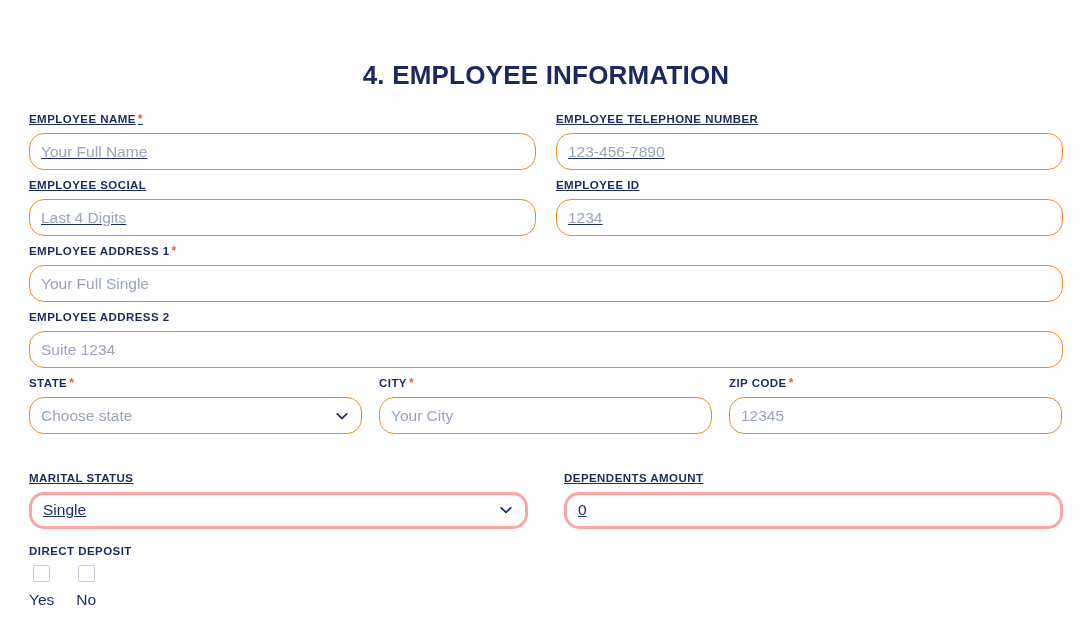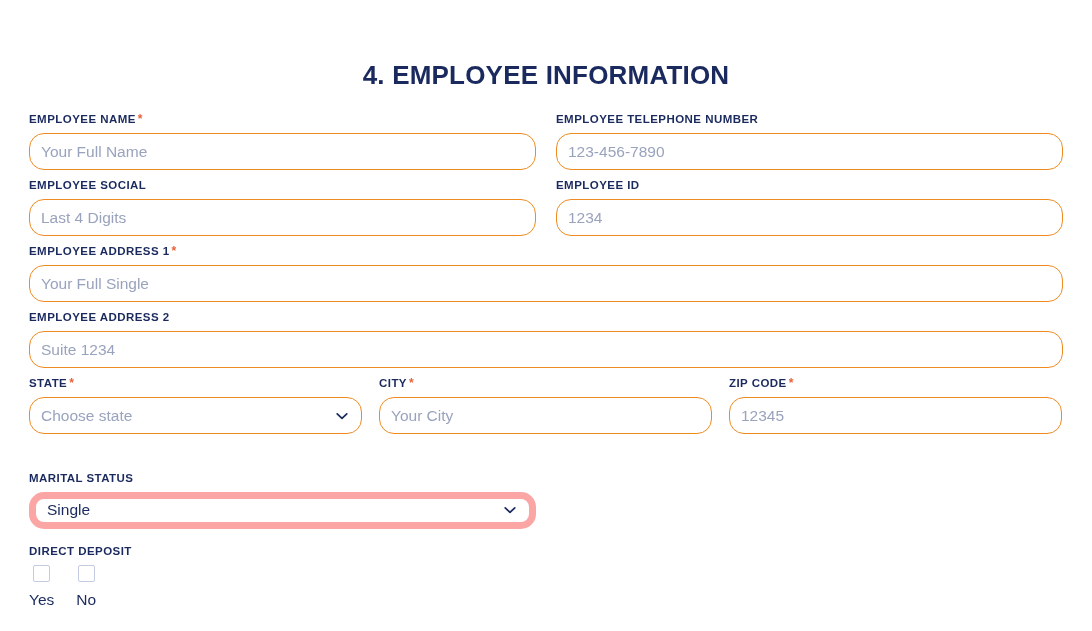--- a/index.html
+++ b/index.html
@@ -44,21 +44,21 @@
   .row {
     display: flex;
     width: 1034px;
     gap: 20px;
     margin-bottom: 9px;
   }
   .row.row-three { gap: 17px; }
   .row.row-gap-large { margin-top: 38px; gap: 36px; }
 
   .field { display: flex; flex-direction: column; }
-  .field.col-half { width: 507px; }
+  .field.col-half { width: 507px; text-decoration: underline; }
   .field.col-full { width: 1034px; }
   .field.col-third { width: 333px; }
 
   .field-label {
     font-size: 11.5px;
     font-weight: bold;
     letter-spacing: 0.45px;
     color: #1b2a5e;
     text-transform: uppercase;
     margin-bottom: 7px;
@@ -77,21 +77,21 @@
     border: 1px solid #ef8b21;
     border-radius: 15px;
     background: #ffffff;
     display: flex;
     align-items: center;
     padding: 0 11px;
     font-size: 15.5px;
     line-height: 1;
     position: relative;
   }
-  .control.neutral { border: 7px solid #fca5a5; }
+  .control.neutral { border: 3px solid #fca5a5; }
 
   .control .placeholder {
     color: #9aa3bd;
     font-size: 15.5px;
     font-family: "Liberation Sans", sans-serif;
   }
   .control .value {
     color: #1b2a5e;
     font-size: 15.5px;
     font-family: "Liberation Sans", sans-serif;
@@ -243,20 +243,28 @@
         </div>
         <div class="control neutral select">
           <span class="value">Single</span>
           <span class="chevron">
             <svg width="14" height="14" viewBox="0 0 14 14" xmlns="http://www.w3.org/2000/svg">
               <path d="M2.2 4.8 L7 9.4 L11.8 4.8" fill="none" stroke="#1b2a5e" stroke-width="1.7" stroke-linecap="round" stroke-linejoin="round"></path>
             </svg>
           </span>
         </div>
       </div>
+      <div class="field col-half">
+        <div class="field-label">
+          <span>DEPENDENTS AMOUNT</span>
+        </div>
+        <div class="control neutral">
+          <span class="value">0</span>
+        </div>
+      </div>
     </div>
 
     <div class="section-deposit">
       <div class="field-label">DIRECT DEPOSIT</div>
       <div class="checkbox-row">
         <div class="check-item">
           <span class="checkbox"></span>
           <span class="check-label">Yes</span>
         </div>
         <div class="check-item">

